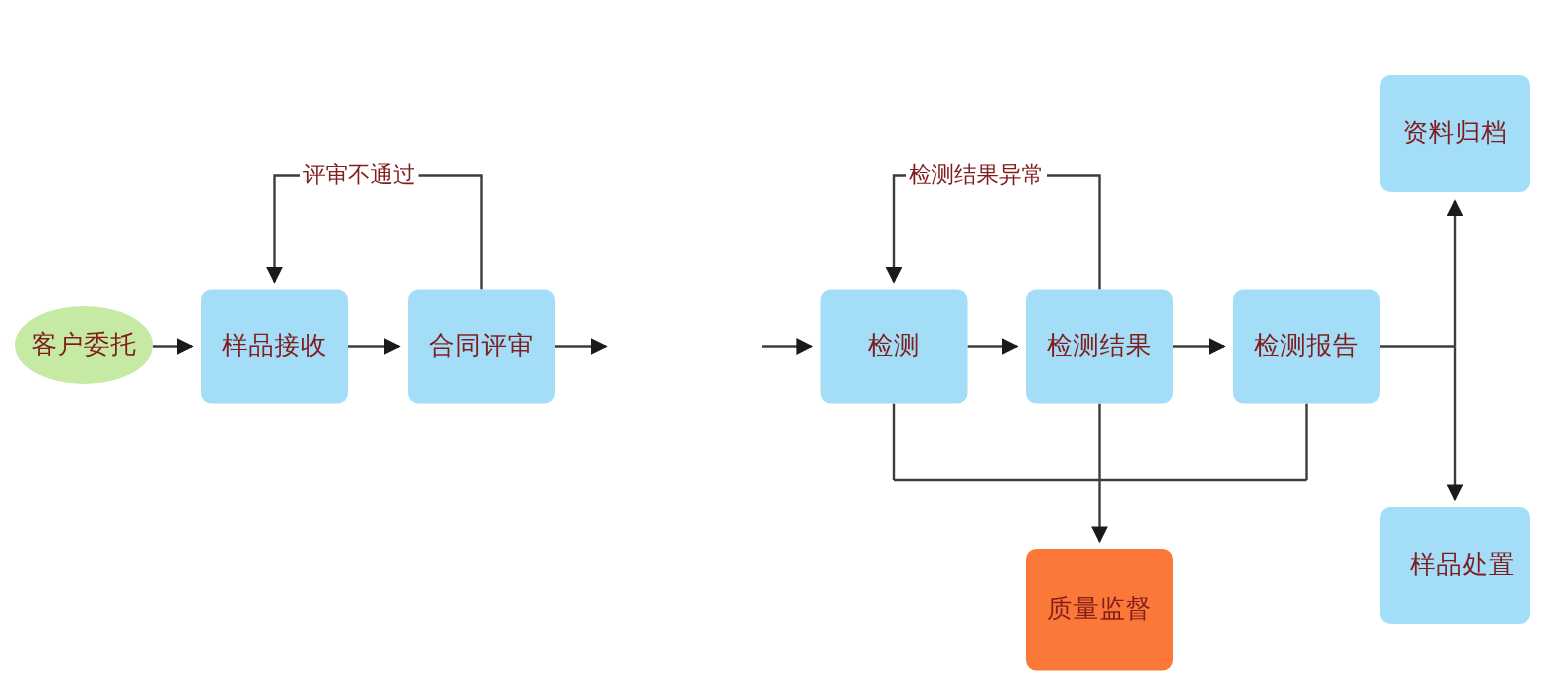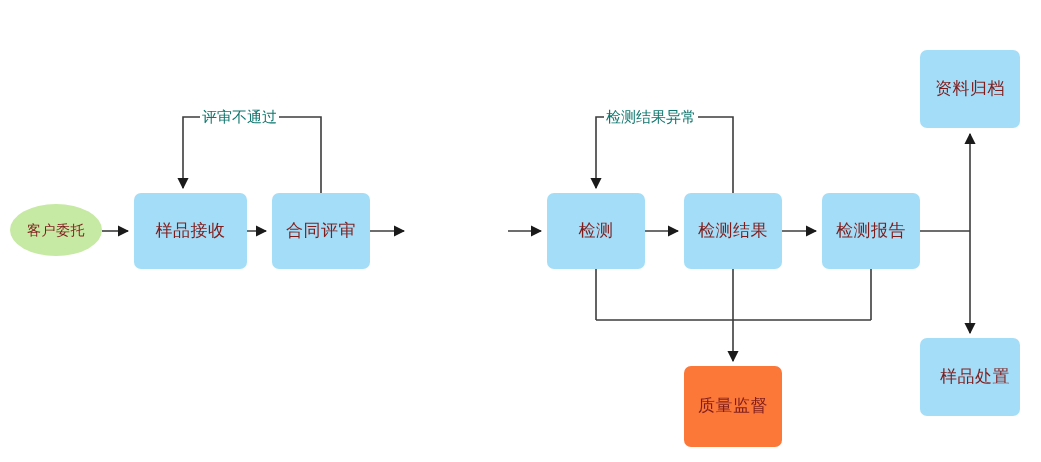--- a/index.html
+++ b/index.html
@@ -37,31 +37,31 @@
     line-height: 1.2;
   }
   .node.process {
     background: #a4ddf7;
     border-radius: 7px;
     font-size: 17px;
   }
   .node.terminator {
     background: #c6e9a3;
     border-radius: 50%;
-    font-size: 14px;
+    font-size: 17px;
   }
   .node.highlight {
     background: #fc7839;
     border-radius: 7px;
     font-size: 17px;
   }
   .edge-label {
     position: absolute;
     font-size: 15px;
-    color: #0f766e;
+    color: #7f1d1d;
     background: #ffffff;
     padding: 0 2px;
     white-space: nowrap;
     line-height: 1;
   }
 </style>
 </head>
 <body>
 
 <div id="canvas">
@@ -94,21 +94,21 @@
       <path d="M 920 231 L 970 231"></path>
       <path d="M 970 231 L 970 134" marker-end="url(#arrow)"></path>
       <path d="M 970 231 L 970 333" marker-end="url(#arrow)"></path>
     </g>
   </svg>
 
   <div class="node terminator" style="left:10px; top:204px; width:92px; height:52px;">
     <span>客户委托</span>
   </div>
 
-  <div class="node process" style="left:134px; top:193px; width:113px; height:76px;">
+  <div class="node process" style="left:134px; top:193px; width:98px; height:76px;">
     <span>样品接收</span>
   </div>
 
   <div class="node process" style="left:272px; top:193px; width:98px; height:76px;">
     <span>合同评审</span>
   </div>
 
 
   <div class="node process" style="left:684px; top:193px; width:98px; height:76px;">
     <span>检测结果</span>

